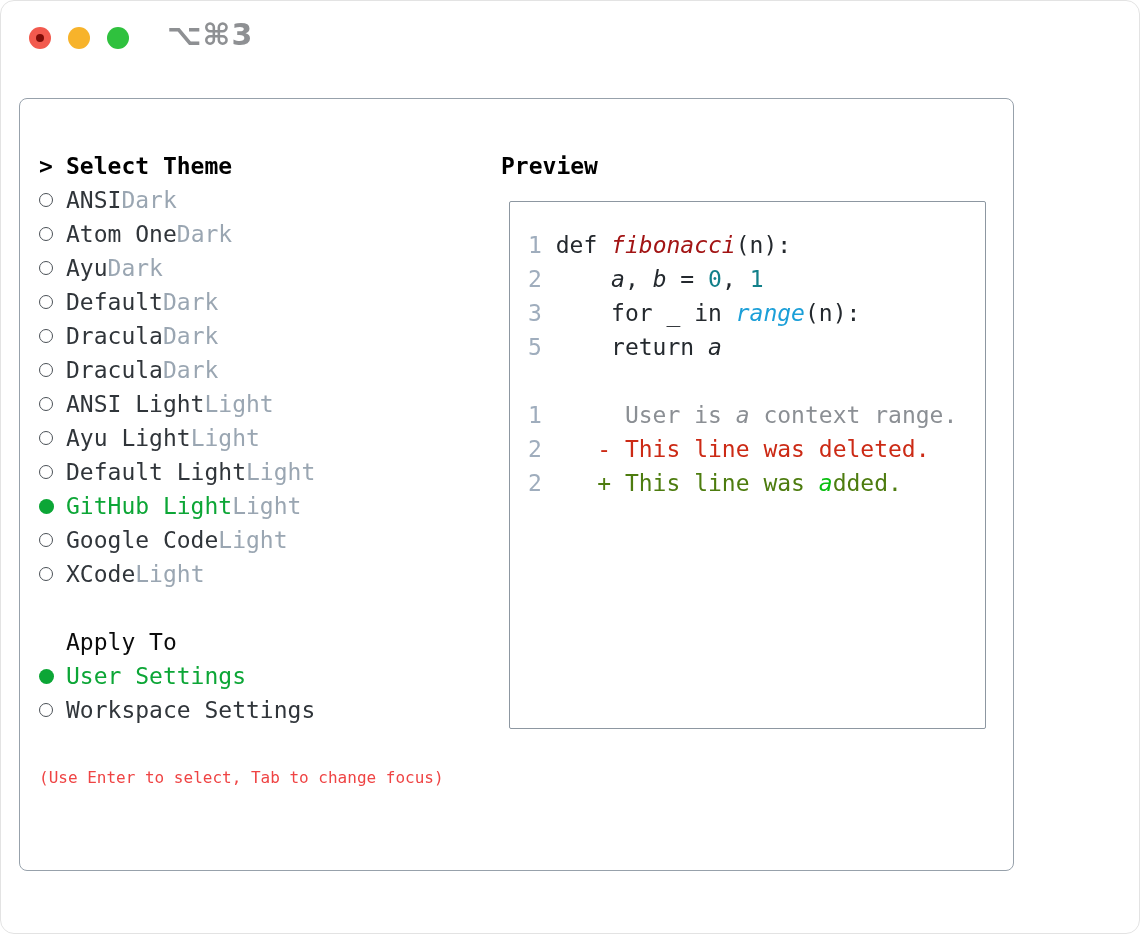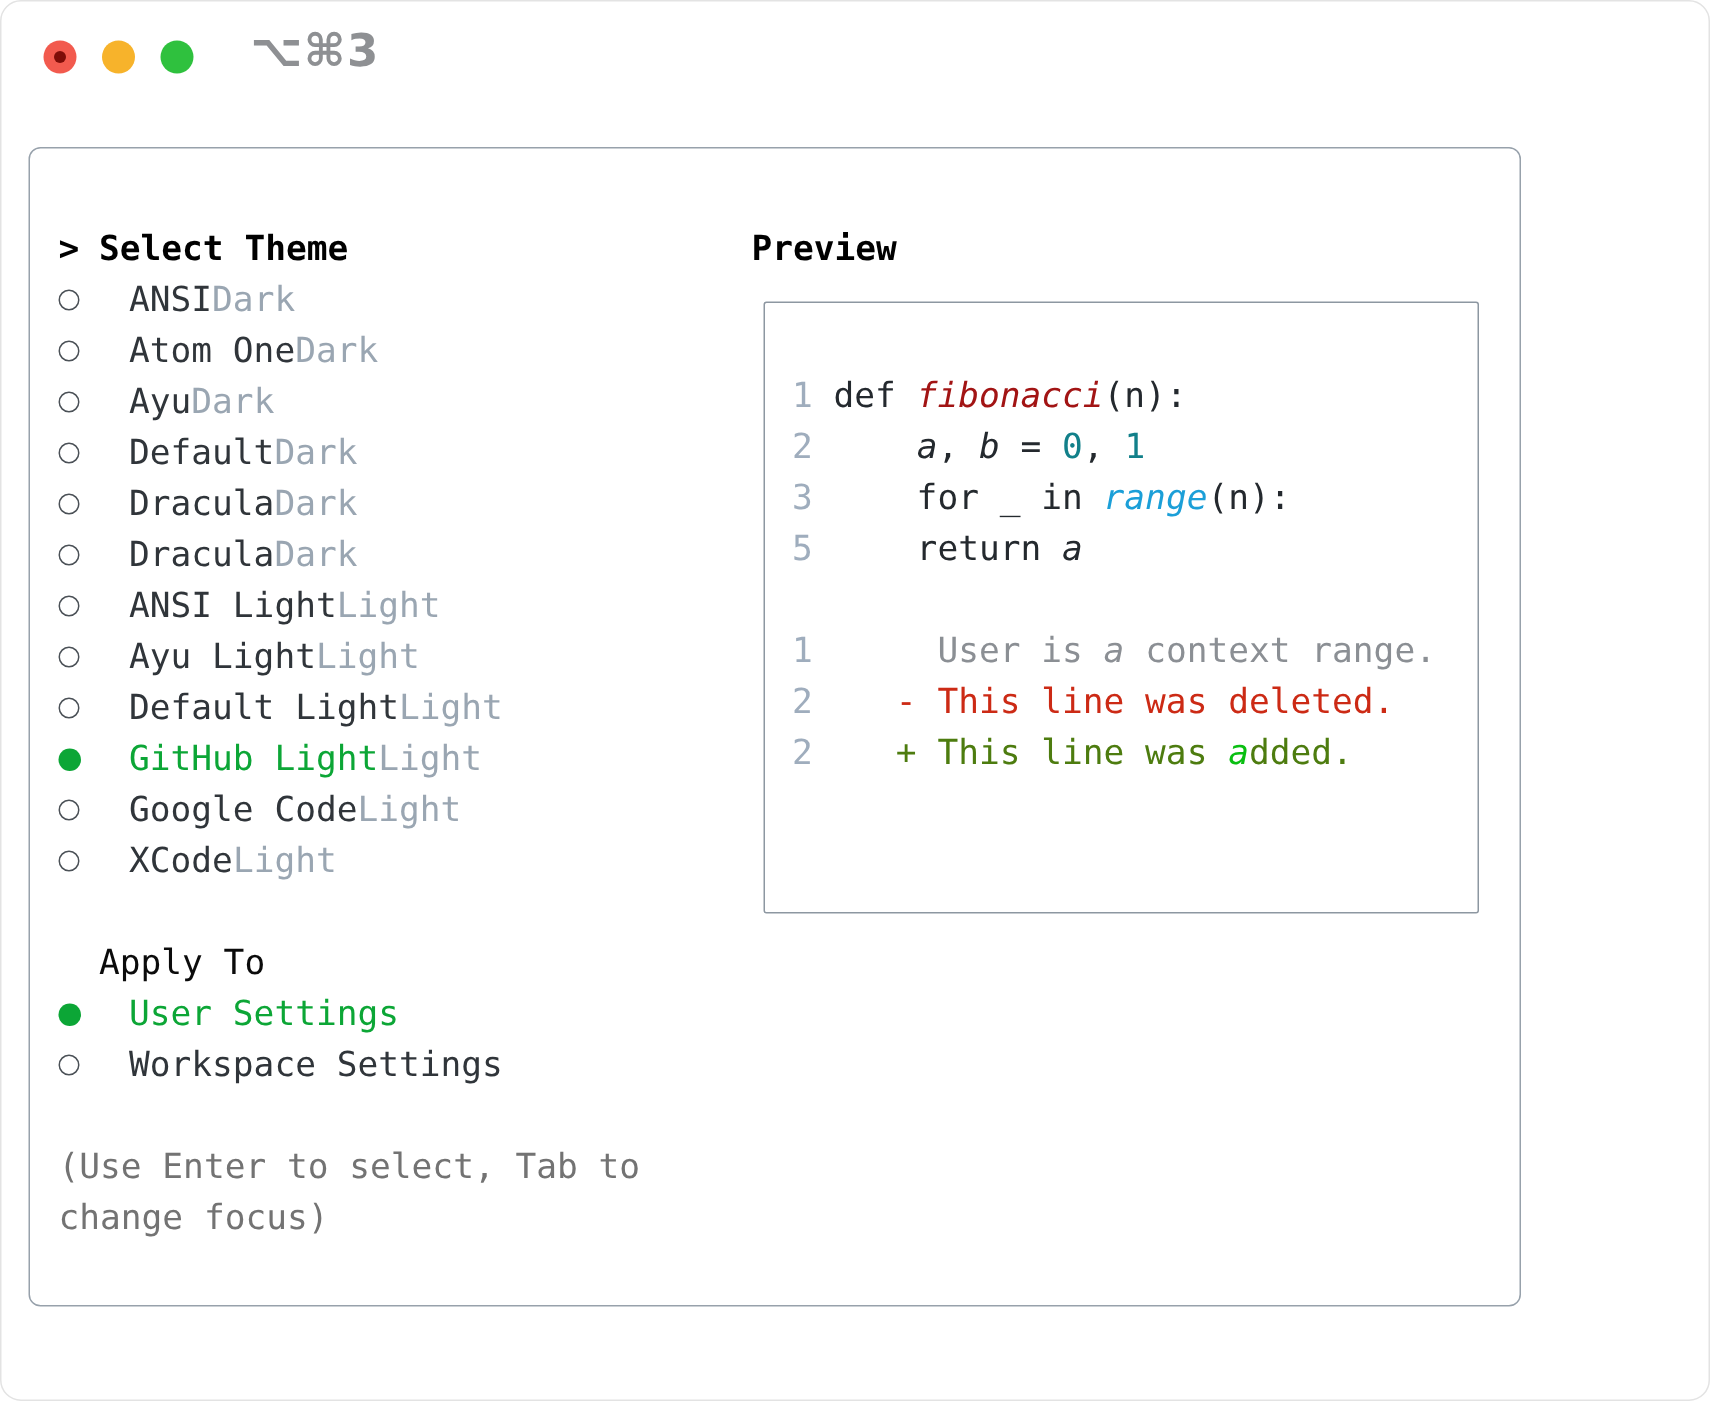--- a/index.html
+++ b/index.html
@@ -28,37 +28,37 @@
   .panel{
     position:absolute;left:18px;top:97px;width:995px;height:773px;
     border:1.5px solid #97a1ab;border-radius:8px;background:#fff;box-sizing:border-box;
   }
   .row{height:34px;line-height:34px;display:flex;align-items:center;white-space:pre;font-size:23px;}
   .bullet-col{width:27px;flex:0 0 27px;display:flex;align-items:center;}
   .ring{width:12px;height:12px;border:1.5px solid #4b5157;border-radius:50%;box-sizing:content-box;}
   .dot{width:15px;height:15px;background:#0ca636;border-radius:50%;}
   .hdr{font-weight:bold;color:#000000;}
   .prompt{font-weight:bold;color:#000000;font-size:23px;}
-  .name{color:#30353a;margin-left:20px;}
+  .name{color:#30353a;}
   .name.sel{color:#0ca636;}
   .tag{color:#9aa6b2;}
   #theme-block{position:absolute;left:38px;top:148px;}
   #apply-block{position:absolute;left:38px;top:624px;}
   .apply-hdr{color:#0b0b0b;}
   #hint-block{
     position:absolute;left:38px;top:760px;width:430px;
-    font-size:23px;line-height:34px;color:#737373;
+    font-size:16px;line-height:34px;color:#ef4444;
   }
   
   #preview-header{position:absolute;left:500px;top:148px;height:34px;line-height:34px;
     font-size:23px;font-weight:bold;color:#000;}
   #preview-box{
-    position:absolute;left:508px;top:200px;width:477px;height:408px;
+    position:absolute;left:508px;top:200px;width:477px;height:528px;
     border:1.5px solid #8d97a1;border-radius:2px;background:#fff;box-sizing:border-box;
-    padding:45px 0 0 18px;
+    padding:26px 0 0 18px;
   }
   .cl{white-space:pre;height:34px;line-height:34px;font-size:23px;}
   .ln{display:inline-block;width:1ch;color:#9fadbd;}
   .tk-p{color:#24292e;}
   .tk-func{color:#a21414;font-style:italic;}
   .tk-var{color:#24292e;font-style:italic;}
   .tk-num{color:#12808a;}
   .tk-builtin{color:#1b9fd8;font-style:italic;}
   .tk-ctx{color:#8b8f94;}
   .tk-ctxv{color:#8b8f94;font-style:italic;}

